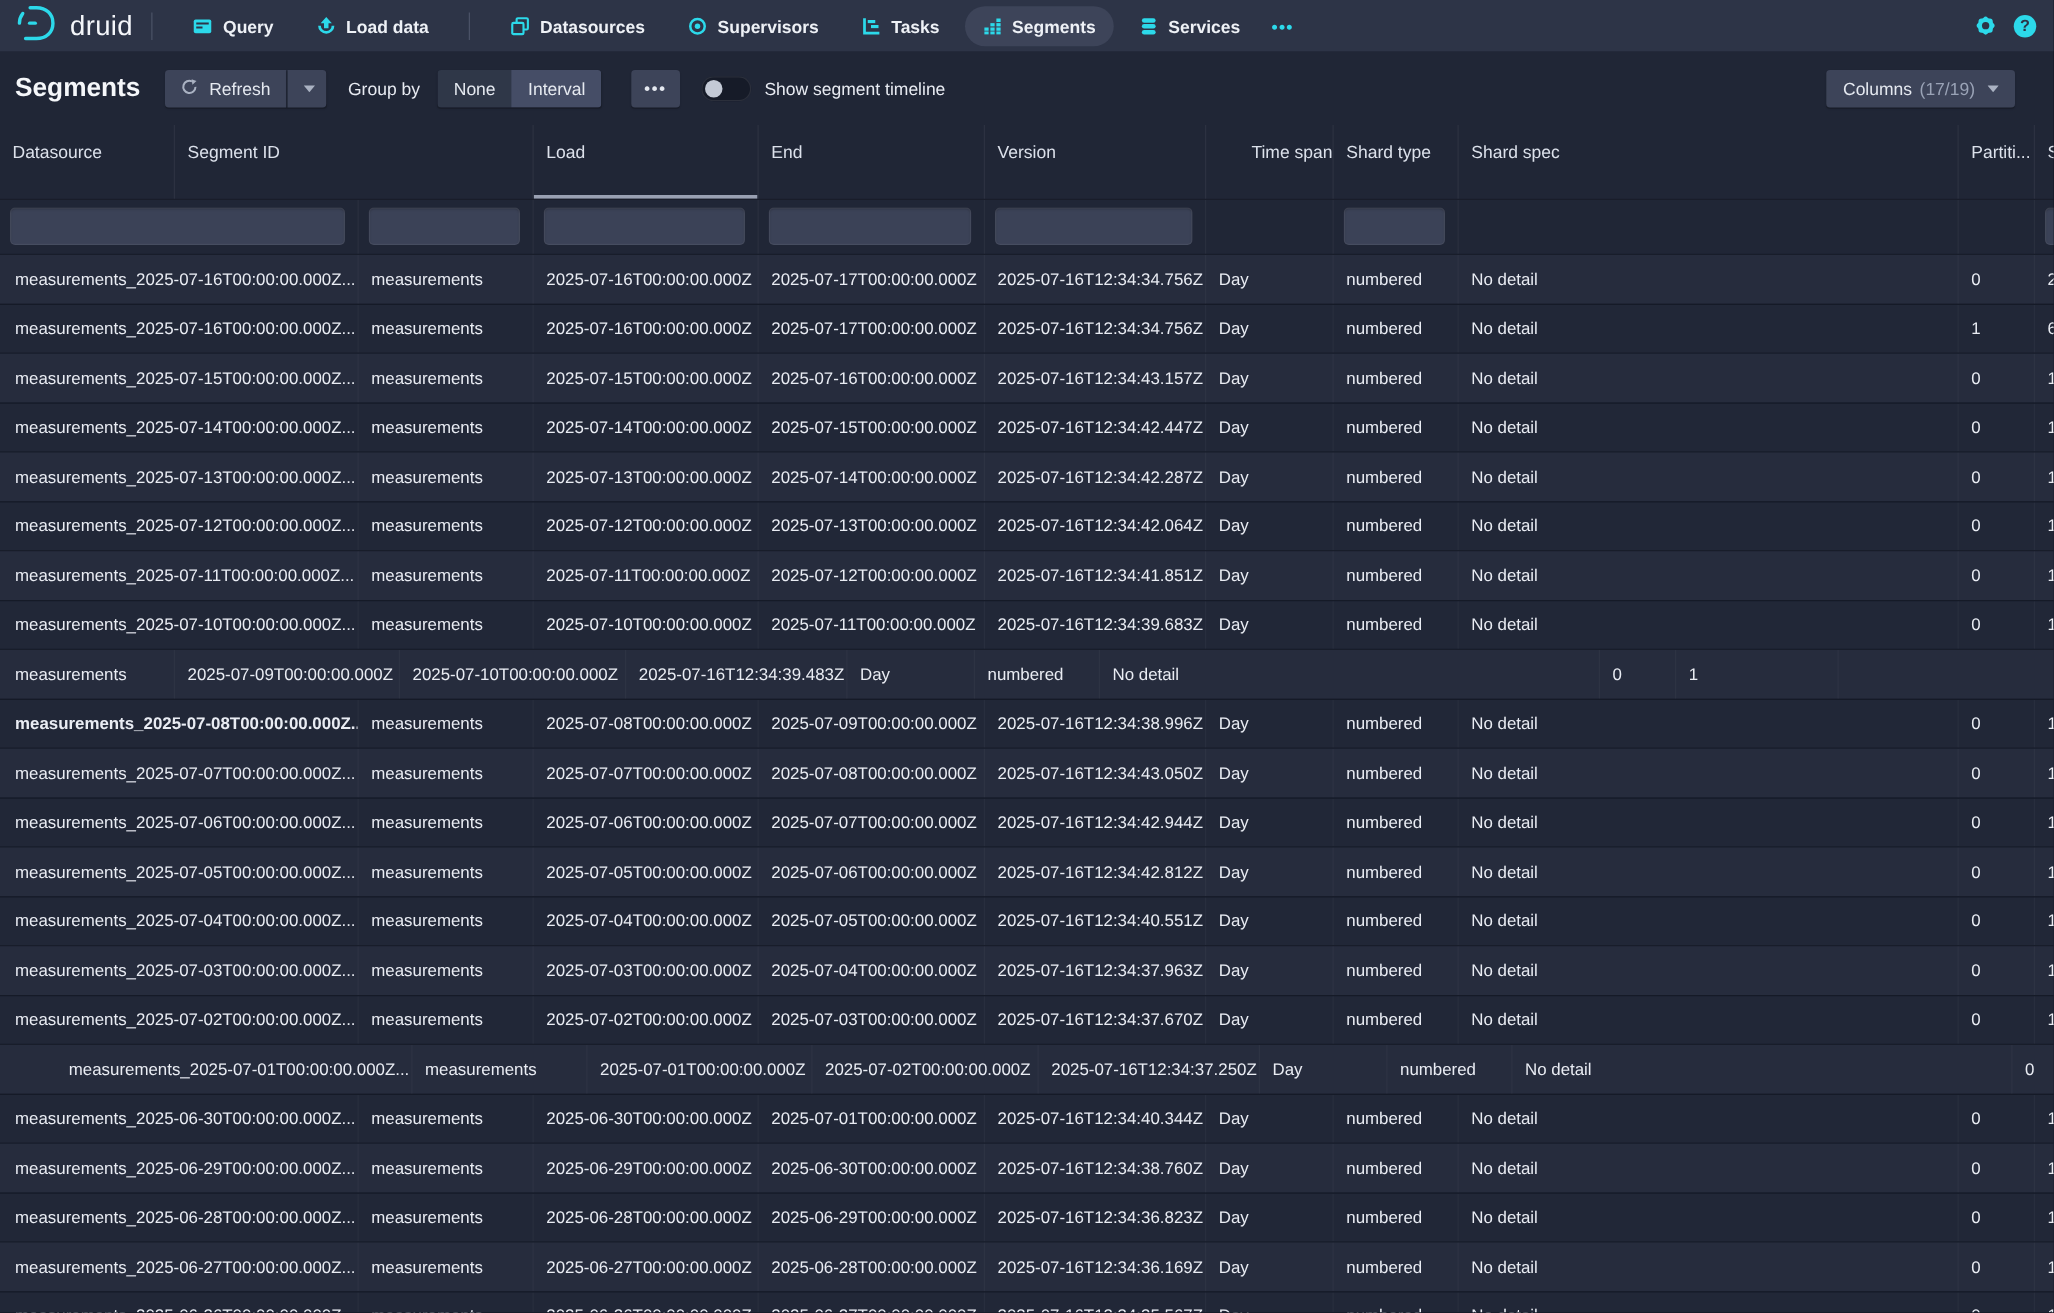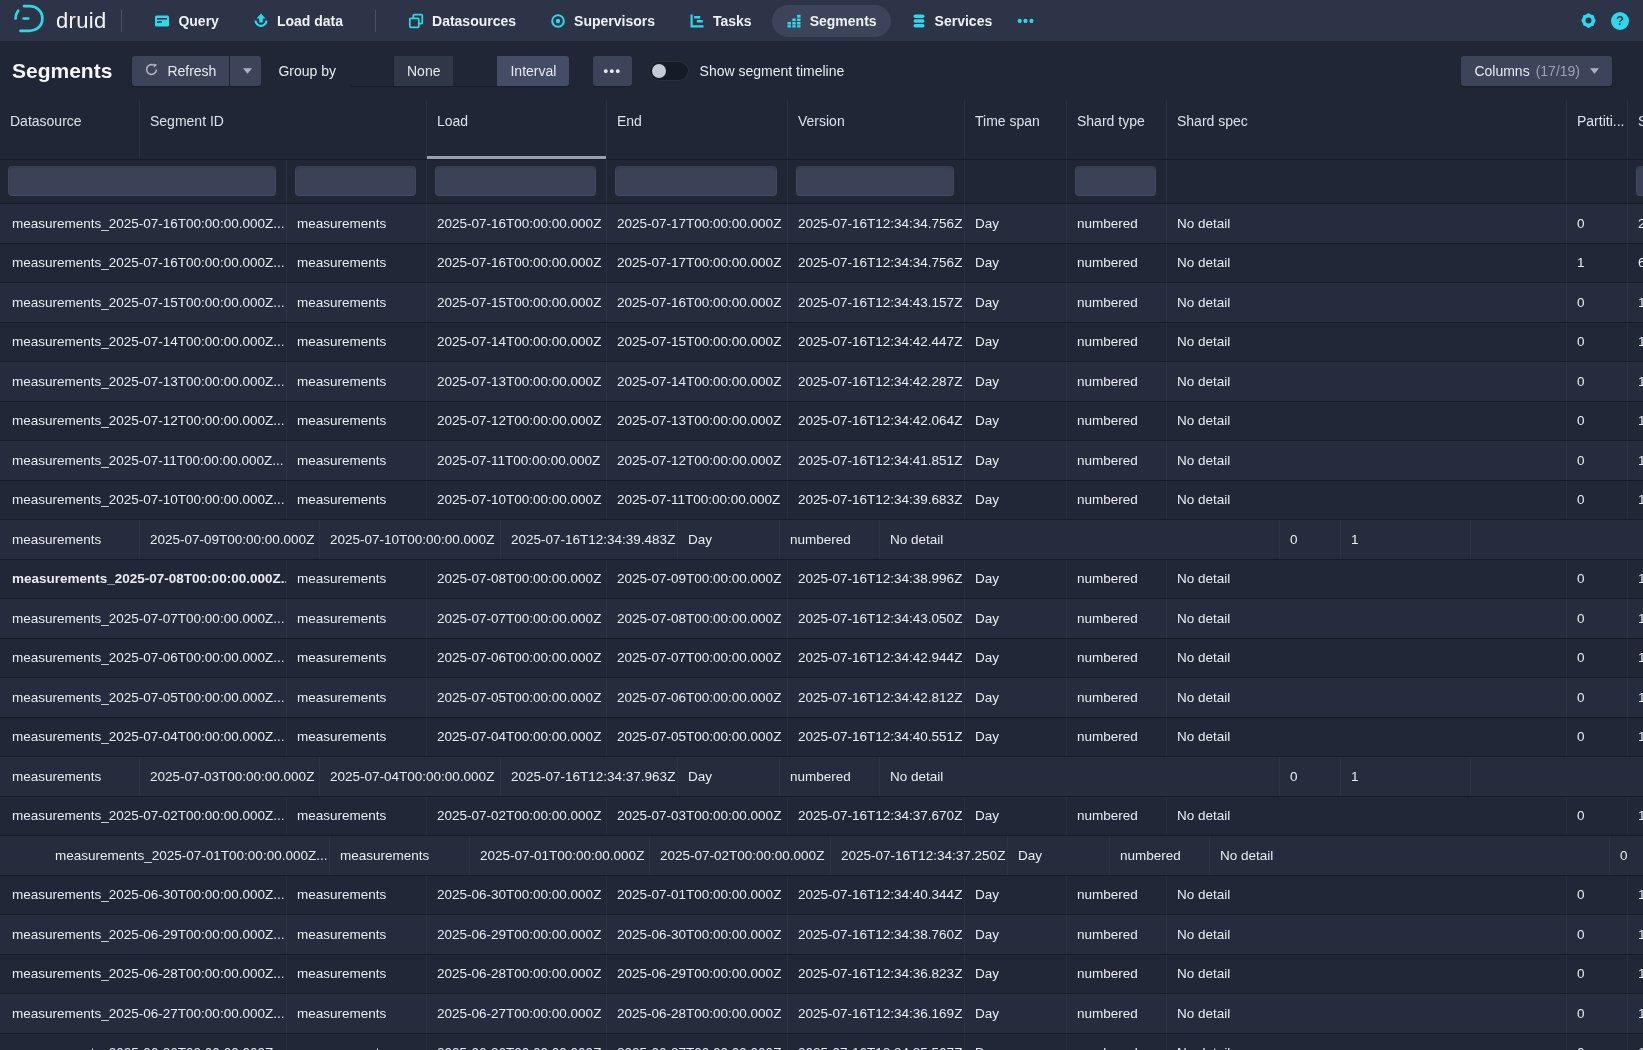--- a/index.html
+++ b/index.html
@@ -27,21 +27,21 @@
   
   .toolbar{height:59px;display:flex;align-items:center;padding:0 12px;}
   .page-title{font-size:21px;margin:0 20px 0 0;color:#f5f7fa;font-weight:700;}
   .btn{height:30px;background:var(--button-bg,#3d4459);border-radius:3px;display:flex;align-items:center;
        color:#e5e9f0;font-size:14px;padding:0 13px;cursor:pointer;box-shadow:0 1px 1px rgba(0,0,0,.25);white-space:nowrap;}
   .split-left{border-radius:3px 0 0 3px;gap:9px;}
   .split-right{border-radius:0 3px 3px 0;margin-left:1px;padding:0 9px;}
   .tb-label{color:#e8ebf2;font-size:14px;}
   .group-label{margin:0 14px 0 17px;}
   .btn-group{display:flex;border-radius:3px;overflow:hidden;box-shadow:0 1px 1px rgba(0,0,0,.25);}
-  .seg{box-shadow:none;border-radius:0;background:#2f3748;margin-left:44px;}
+  .seg{box-shadow:none;border-radius:0;background:#2f3748;}
   .seg.selected{background:#454d66;}
   .more-btn{padding:0 10px;letter-spacing:1.5px;margin-left:24px;font-weight:700;font-size:13px;}
   .toggle{width:40px;height:20px;border-radius:10px;background:#161b28;margin-left:17px;position:relative;
           box-shadow:inset 0 0 0 1px rgba(255,255,255,.09);cursor:pointer;flex:none;}
   .knob{position:absolute;left:3px;top:3px;width:14px;height:14px;border-radius:50%;background:#c4cad6;}
   .toggle-label{margin-left:11px;}
   .spacer{flex:1;}
   .columns-btn{margin-right:19px;gap:6px;}
   .muted{color:var(--text-muted,#9aa3b6);}
   .caret{display:flex;margin-left:4px;}
@@ -214,21 +214,21 @@
     </div>
   </div>
 
   <div>
     <div class="thead" id="header-row">
         <div class="th" style="width: 140px;"><span>Datasource</span></div>
         <div class="th" style="width: 287px;"><span>Segment ID</span></div>
         <div class="th sorted" style="width: 180px;"><span>Load</span></div>
         <div class="th" style="width: 181px;"><span>End</span></div>
         <div class="th" style="width: 177px;"><span>Version</span></div>
-        <div class="th" style="width: 102px;"><span>Time span</span></div>
+        <div class="th" style="width: 102px; text-align: right;"><span>Time span</span></div>
         <div class="th" style="width: 100px;"><span>Shard type</span></div>
         <div class="th" style="width: 400px;"><span>Shard spec</span></div>
         <div class="th" style="width: 61px;"><span>Partiti...</span></div>
         <div class="th" style="width: 130px;"><span>S</span></div>
       </div>
     <div class="tfilter" id="filter-row">
         <div class="fc" style="width: 287px;"><input class="filter-input" style=""></div>
         <div class="fc" style="width: 140px;"><input class="filter-input" style=""></div>
         <div class="fc" style="width: 180px;"><input class="filter-input" style=""></div>
         <div class="fc" style="width: 181px;"><input class="filter-input" style=""></div>
@@ -401,20 +401,21 @@
           <div class="td" style="width: 180px;">2025-07-04T00:00:00.000Z</div>
           <div class="td" style="width: 181px;">2025-07-05T00:00:00.000Z</div>
           <div class="td" style="width: 177px;">2025-07-16T12:34:40.551Z</div>
           <div class="td" style="width: 102px;">Day</div>
           <div class="td" style="width: 100px;">numbered</div>
           <div class="td" style="width: 400px;">No detail</div>
           <div class="td" style="width: 61px;">0</div>
           <div class="td" style="width: 130px;">1</div>
         </div>
         <div class="tr odd">
+          <div class="td" style="width: 287px;">measurements_2025-07-03T00:00:00.000Z...</div>
           <div class="td" style="width: 140px;">measurements</div>
           <div class="td" style="width: 180px;">2025-07-03T00:00:00.000Z</div>
           <div class="td" style="width: 181px;">2025-07-04T00:00:00.000Z</div>
           <div class="td" style="width: 177px;">2025-07-16T12:34:37.963Z</div>
           <div class="td" style="width: 102px;">Day</div>
           <div class="td" style="width: 100px;">numbered</div>
           <div class="td" style="width: 400px;">No detail</div>
           <div class="td" style="width: 61px;">0</div>
           <div class="td" style="width: 130px;">1</div>
         </div>

